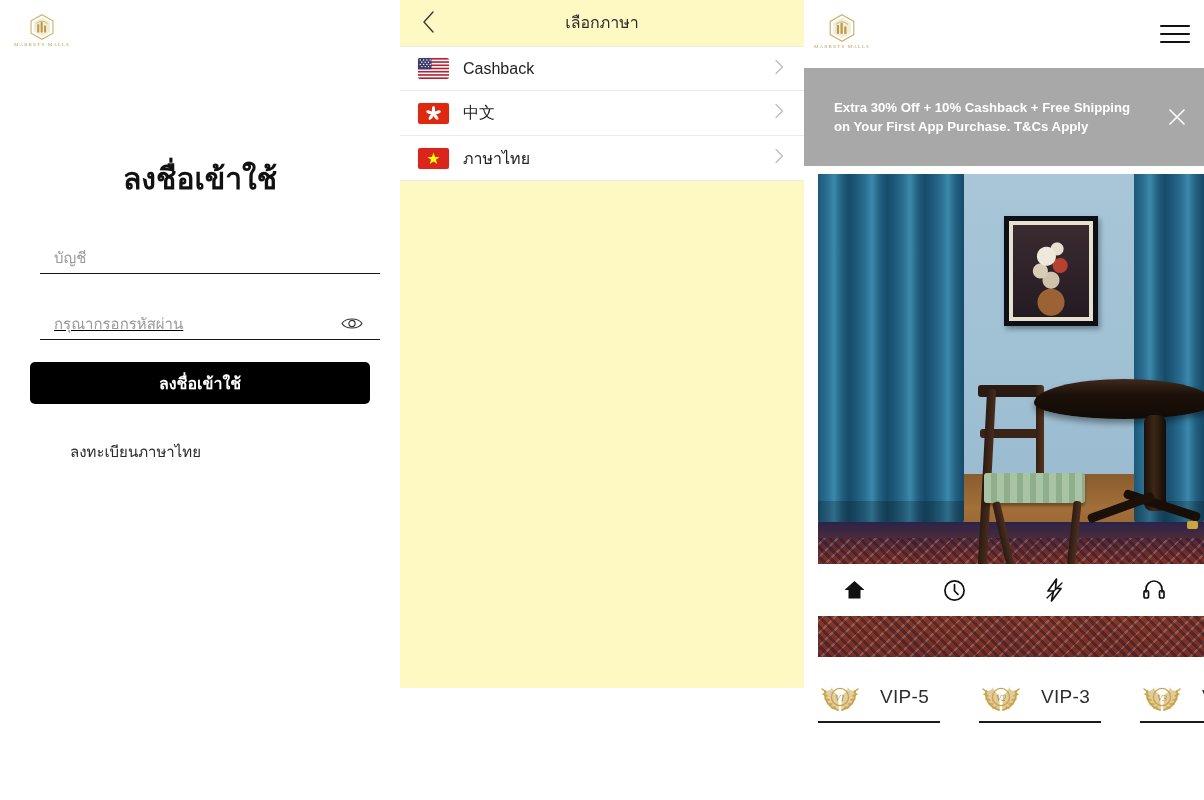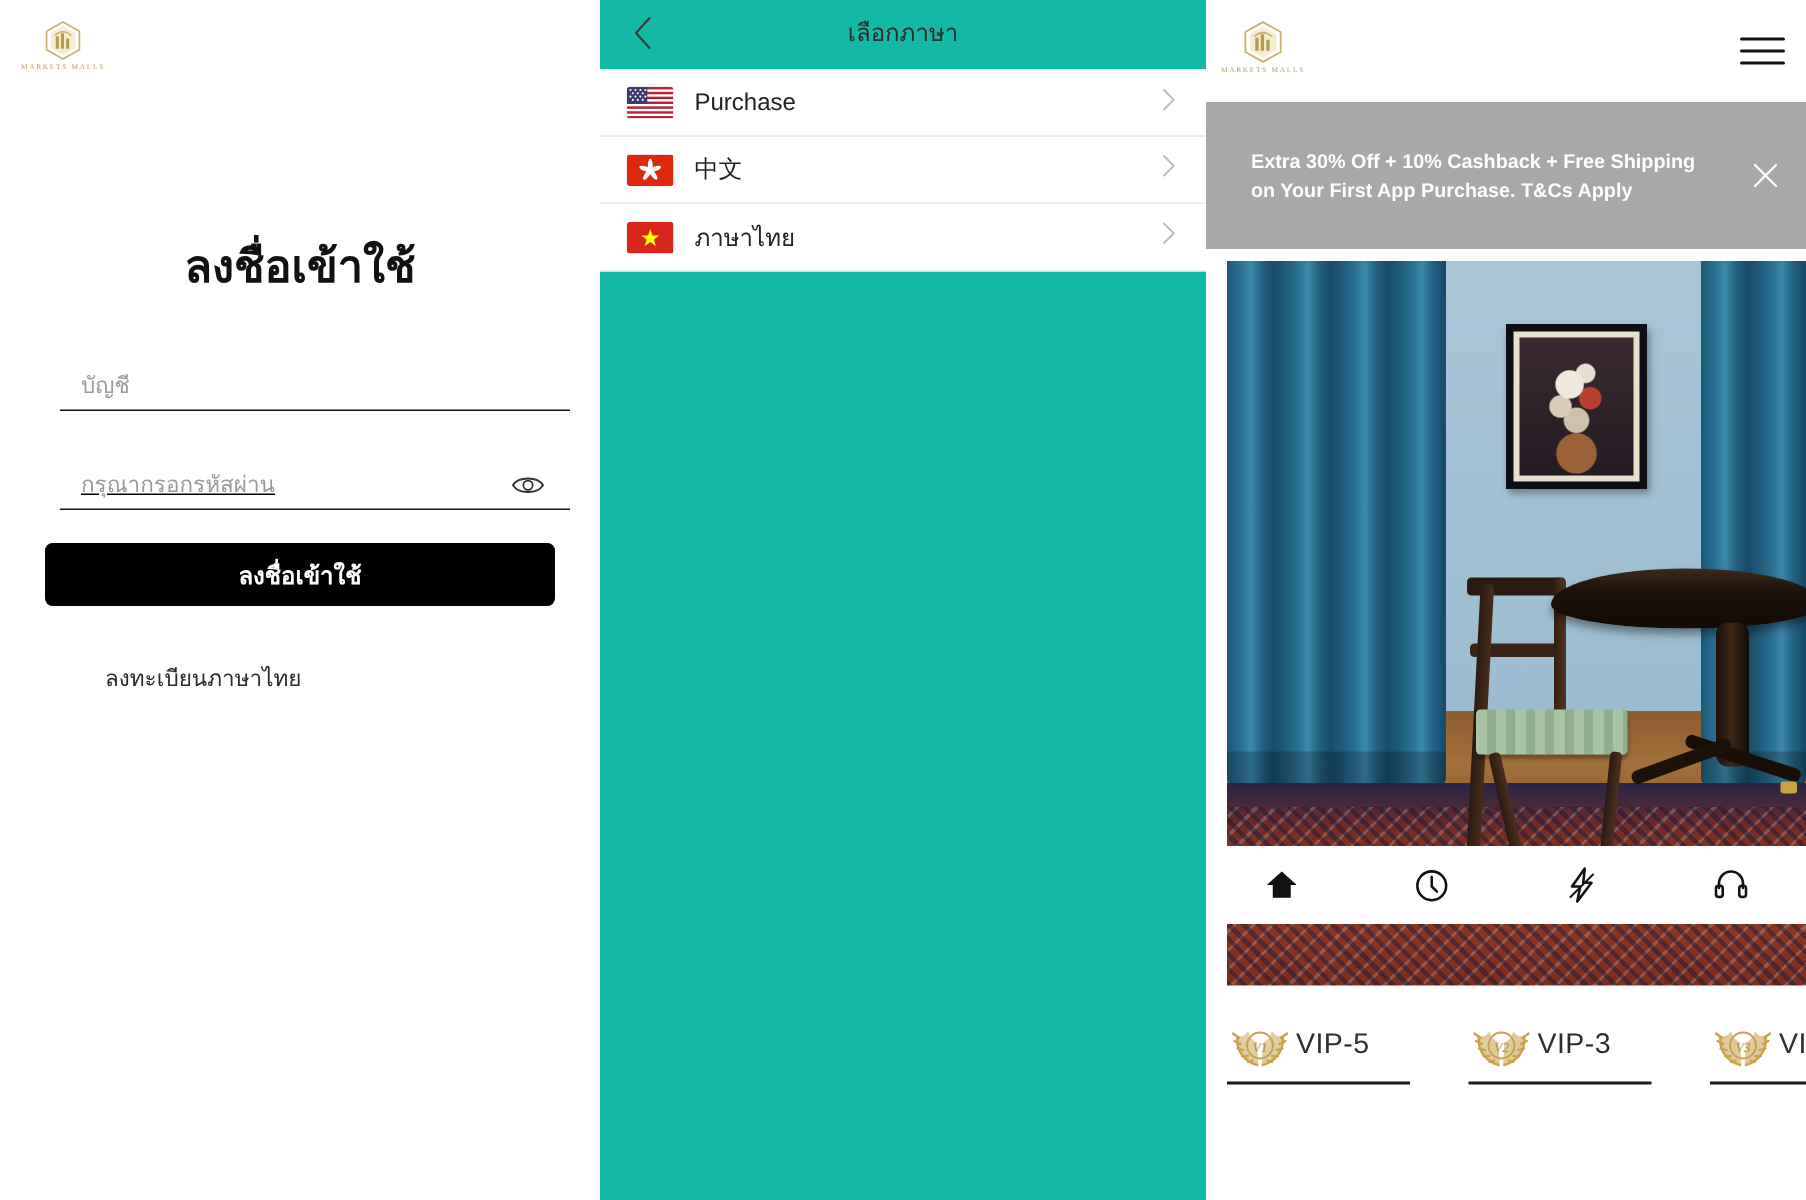--- a/index.html
+++ b/index.html
@@ -62,22 +62,22 @@
   }
 
   .login-links {
     position: absolute; left: 30px; top: 440px; width: 325px;
     display: flex; justify-content: flex-start; align-items: center; margin-left: 40px;
   }
   .login-links a { font-size: 15px; color: #2a2a2a; text-decoration: none; cursor: pointer; }
 
   
   .panel-lang {
-    position: relative; width: 404px; height: 800px; flex: 0 0 404px;
-    background: #14b8a6;
+    position: relative; width: 404px; height: 688px; flex: 0 0 404px;
+    background: #fef9c3;
   }
   .lang-header {
     position: relative; height: 46px; display: flex; align-items: center;
   }
   .back-btn {
     position: absolute; left: 14px; top: 8px;
     width: 28px; height: 28px; display:flex; align-items:center; justify-content:center;
     background:none; border:none; cursor:pointer;
   }
   .lang-title {
@@ -246,21 +246,21 @@
     position: absolute; right: 16px; top: 142px; width: 11px; height: 8px;
     background: #c9a43f; border-radius: 2px;
   }
 
   
   .vip-strip {
     position: absolute; left: 14px; top: 675px; width: 390px;
     display: flex; gap: 13px; overflow: hidden;
   }
   .vip-card { flex: 0 0 148px; }
-  .vip-head { display: flex; align-items: center; gap: 2px; height: 44px; }
+  .vip-head { display: flex; align-items: center; gap: 18px; height: 44px; }
   .vip-label { font-size: 19px; color: #2e2e2e; letter-spacing: .3px; }
   .vip-rule { height: 1.6px; background: #1a1a1a; width: 122px; margin-top: 2px; }
   .vip-sub {
     margin-top: 5px; font-size: 9px; color: #b7b7b7; letter-spacing: 1px;
     white-space: nowrap; overflow: hidden;
   }
 
   
   .bottom-nav {
     position: absolute; left: 0; bottom: 0; width: 400px; height: 52px;
@@ -350,21 +350,21 @@
               <circle cx="2.3" cy="6.4" r="0.7"></circle>
                 <circle cx="5.6" cy="6.4" r="0.7"></circle>
               <circle cx="8.9" cy="6.4" r="0.7"></circle>
                 <circle cx="12.2" cy="6.4" r="0.7"></circle>
               <circle cx="3.9" cy="8.6" r="0.7"></circle>
                 <circle cx="7.2" cy="8.6" r="0.7"></circle>
               <circle cx="10.5" cy="8.6" r="0.7"></circle>
             </g>
           </svg>
         </span>
-        <span class="lang-name">Purchase</span>
+        <span class="lang-name">Cashback</span>
         <span class="row-chevron">
           <svg width="9" height="15" viewBox="0 0 9 15">
             <path d="M1 1 L7.5 7.5 L1 14" fill="none" stroke="#bdbdbd" stroke-width="1.3" stroke-linecap="round" stroke-linejoin="round"></path>
           </svg>
         </span>
       </div>
 
       <div class="lang-row">
         <span class="flag">
           <svg width="31" height="21" viewBox="0 0 31 21">

